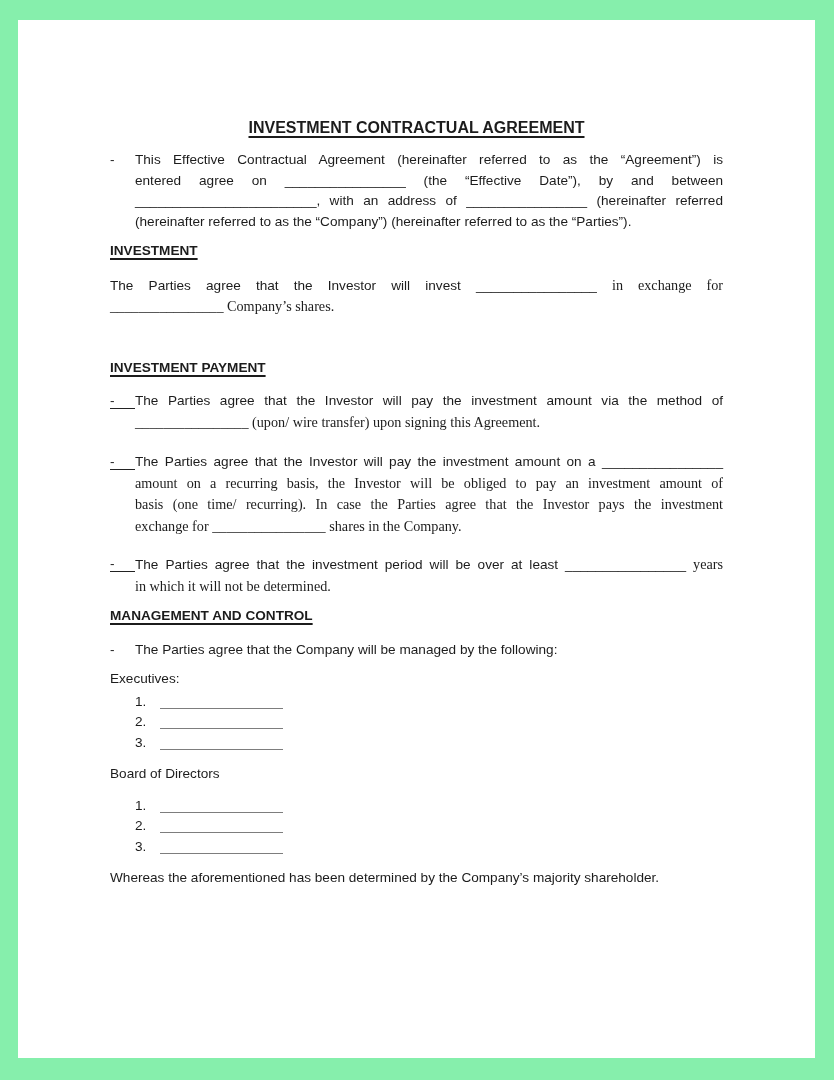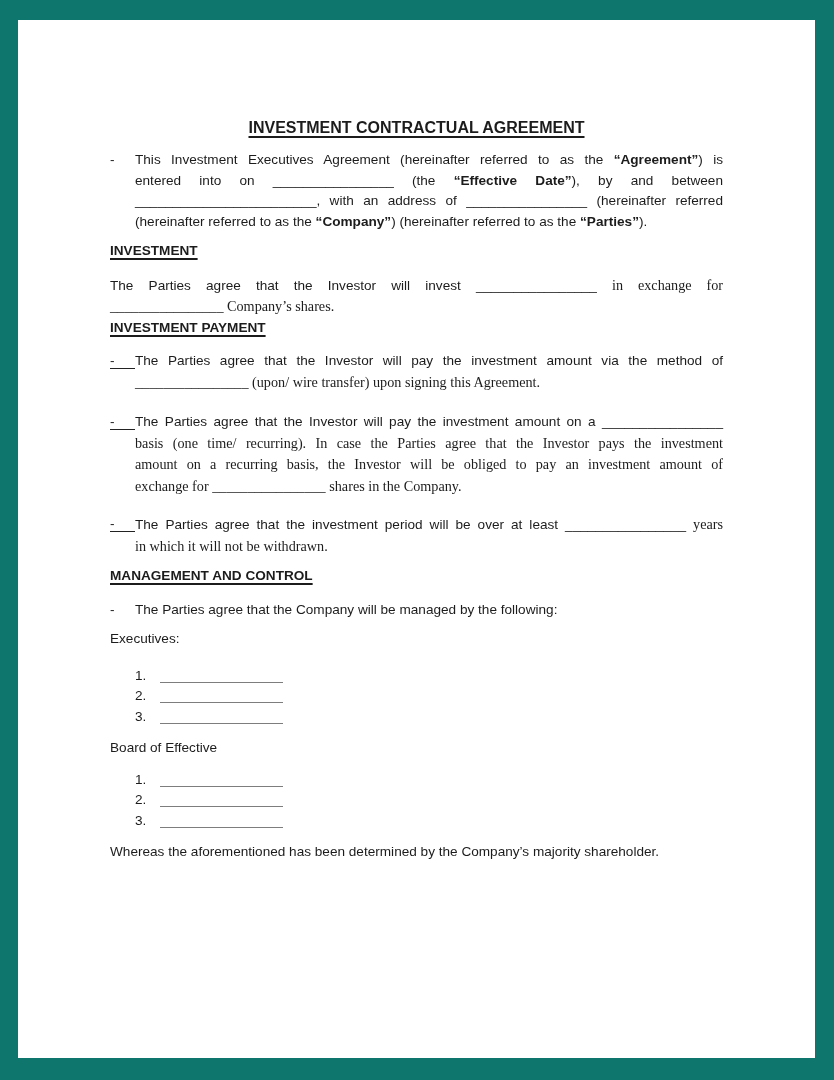--- a/index.html
+++ b/index.html
@@ -1,80 +1,80 @@
 <!DOCTYPE html>
 <html><head>
 <meta charset="utf-8">
 <style>
   html,body{margin:0;padding:0;}
   body{width:834px;height:1080px;overflow:hidden;font-family:"Liberation Sans",sans-serif;}
-  .frame{position:relative;width:834px;height:1080px;background:#0f766e;}
+  .frame{position:relative;width:834px;height:1080px;background:#86efac;}
   .page{position:absolute;left:18px;top:20px;width:797px;height:1038px;background:#ffffff;}
   .content{position:absolute;left:92px;top:0;width:613px;padding-top:97px;
            font-size:13.6px;line-height:20.5px;color:#1c1c1c;}
   .title{text-align:center;font-weight:bold;font-size:16px;line-height:21px;
          text-decoration:underline;text-decoration-thickness:1.8px;text-underline-offset:3px;
          margin-bottom:12px;}
   .hd{font-weight:bold;text-decoration:underline;text-decoration-thickness:1.5px;
       text-underline-offset:3px;margin-bottom:13px;}
   .para{}
   .bullet{position:relative;margin-left:25px;}
   .mk{position:absolute;left:-25px;top:0;width:25px;height:17px;}
   .mku{border-bottom:1.3px solid #222222;}
   .line{white-space:nowrap;}
   .jl{text-align:justify;text-align-last:justify;}
-  .b{font-weight:bold;margin-top:34px;}
+  .b{font-weight:normal;margin-top:34px;}
   .sf{font-family:"Liberation Serif",serif;font-size:14.2px;}
   .numrow{margin-left:25px;height:20.5px;}
   .num{display:inline-block;width:25px;}
   .lb{display:inline-block;width:123px;height:14px;border-bottom:1.2px solid #7d7d7d;
       vertical-align:-3px;}
-  .mb9{margin-bottom:9px}.mb10{margin-bottom:16px}.mb11{margin-bottom:11px}.mb17{margin-bottom:17px}.mb19{margin-bottom:19px}
-  .mb40{}
+  .mb9{margin-bottom:9px}.mb10{margin-bottom:2px}.mb11{margin-bottom:11px}.mb17{margin-bottom:17px}.mb19{margin-bottom:19px}
+  .mb40{margin-bottom:40px}
 </style>
 </head>
 <body>
 
 <div class="frame">
   <div class="page">
     <div class="content">
 
       <div class="title">INVESTMENT CONTRACTUAL AGREEMENT</div>
 
       <div class="bullet mb9">
         <span class="mk">-</span>
-      <div class="line jl"><span>This Investment Executives Agreement (hereinafter referred to as the </span><span class="b">“Agreement”</span><span>) is</span></div>
-          <div class="line jl"><span>entered into on ________________ (the </span><span class="b">“Effective Date”</span><span>), by and between</span></div>
+      <div class="line jl"><span>This Effective Contractual Agreement (hereinafter referred to as the </span><span class="b">“Agreement”</span><span>) is</span></div>
+          <div class="line jl"><span>entered agree on ________________ (the </span><span class="b">“Effective Date”</span><span>), by and between</span></div>
           <div class="line jl"><span>________________________, with an address of ________________ (hereinafter referred</span></div>
           <div class="line"><span>(hereinafter referred to as the </span><span class="b">“Company”</span><span>) (hereinafter referred to as the </span><span class="b">“Parties”</span><span>).</span></div>
         </div>
 
       <div class="hd">INVESTMENT</div>
       <div class="para mb40">
           <div class="line jl"><span>The Parties agree that the Investor will invest ________________ </span><span class="sf">in exchange for</span></div>
           <div class="line"><span class="sf">________________ Company’s shares.</span></div>
         </div>
 
       <div class="hd">INVESTMENT PAYMENT</div>
       <div class="bullet mb19">
         <span class="mk mku">-</span>
       <div class="line jl"><span>The Parties agree that the Investor will pay the investment amount via the method of</span></div>
           <div class="line"><span class="sf">________________ (upon/ wire transfer) upon signing this Agreement.</span></div>
         </div>
       <div class="bullet mb17">
         <span class="mk mku">-</span>
       <div class="line jl"><span>The Parties agree that the Investor will pay the investment amount on a ________________</span></div>
+          <div class="line jl"><span class="sf">amount on a recurring basis, the Investor will be obliged to pay an investment amount of</span></div>
           <div class="line jl"><span class="sf">basis (one time/ recurring). In case the Parties agree that the Investor pays the investment</span></div>
-          <div class="line jl"><span class="sf">amount on a recurring basis, the Investor will be obliged to pay an investment amount of</span></div>
           <div class="line"><span class="sf">exchange for ________________ shares in the Company.</span></div>
         </div>
       <div class="bullet mb9">
         <span class="mk mku">-</span>
       <div class="line jl"><span>The Parties agree that the investment period will be over at least ________________ </span><span class="sf">years</span></div>
-          <div class="line"><span class="sf">in which it will not be withdrawn.</span></div>
+          <div class="line"><span class="sf">in which it will not be determined.</span></div>
         </div>
 
       <div class="hd">MANAGEMENT AND CONTROL</div>
       <div class="bullet mb9">
         <span class="mk">-</span>
       <div class="line"><span>The Parties agree that the Company will be managed by the following:</span></div>
         </div>
 
       <div class="para mb10">Executives:</div>
       <div class="mb11">
@@ -82,21 +82,21 @@
           <span class="num">1.</span><span class="lb"></span>
         </div>
         <div class="numrow">
           <span class="num">2.</span><span class="lb"></span>
         </div>
         <div class="numrow">
           <span class="num">3.</span><span class="lb"></span>
         </div>
       </div>
 
-      <div class="para mb11">Board of Effective</div>
+      <div class="para mb11">Board of Directors</div>
       <div class="mb11">
         <div class="numrow">
           <span class="num">1.</span><span class="lb"></span>
         </div>
         <div class="numrow">
           <span class="num">2.</span><span class="lb"></span>
         </div>
         <div class="numrow">
           <span class="num">3.</span><span class="lb"></span>
         </div>

